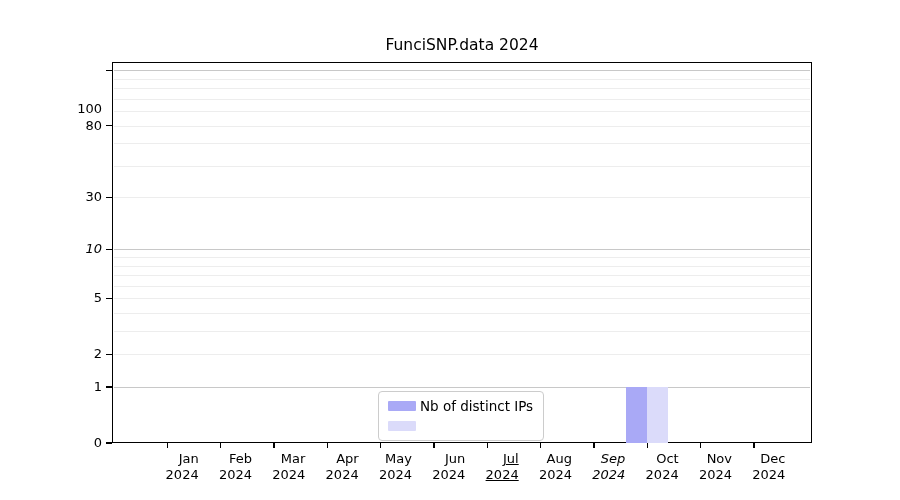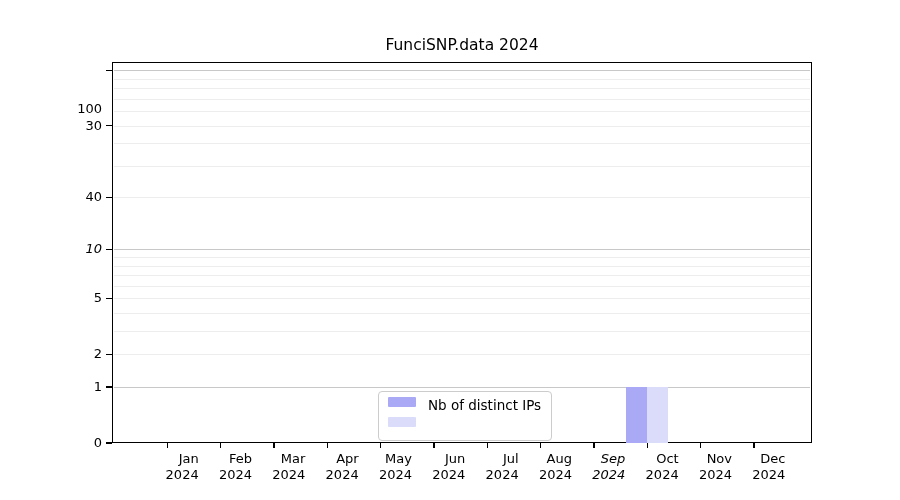--- a/index.html
+++ b/index.html
@@ -27,21 +27,21 @@
   }
   .xlab{
     position:absolute;width:64px;text-align:right;font-size:13px;
     line-height:16px;top:451px;color:#000;
   }
   .legend{
     position:absolute;left:378px;top:391px;
     background:rgba(255,255,255,0.9);border:1px solid #cccccc;border-radius:4px;
     padding:5px 10px 6px 9px;display:flex;flex-direction:column;gap:3px;
   }
-  .legend-row{display:flex;gap:12px;height:17px;}
+  .legend-row{display:flex;align-items:center;gap:4px;height:17px;}
   .legend-swatch{width:28px;height:10px;border-radius:1px;flex:0 0 auto;}
   .legend-label{font-size:13.5px;white-space:nowrap;color:#000;}
 </style>
 </head>
 <body>
 
 <div id="chart">
   <div class="title">FunciSNP.data 2024</div>
   <div class="plot-box"></div>
   <div id="layer">
@@ -70,23 +70,23 @@
       <div class="ylab" style="top: 434px;">0</div>
       <div class="ytick" style="top: 386.4px;"></div>
       <div class="ylab" style="top: 378px;">1</div>
       <div class="ytick" style="top: 353.7px;"></div>
       <div class="ylab" style="top: 345.3px;">2</div>
       <div class="ytick" style="top: 297.7px;"></div>
       <div class="ylab" style="top: 289.3px;">5</div>
       <div class="ytick" style="top: 248.8px;"></div>
       <div class="ylab" style="top: 240.4px; font-style: italic;">10</div>
       <div class="ytick" style="top: 196.6px;"></div>
-      <div class="ylab" style="top: 188.2px;">40</div>
+      <div class="ylab" style="top: 188.2px;">30</div>
       <div class="ytick" style="top: 124.9px;"></div>
-      <div class="ylab" style="top: 116.5px;">30</div>
+      <div class="ylab" style="top: 116.5px;">80</div>
       <div class="ytick" style="top: 69.7px;"></div>
       <div class="ylab" style="top: 61.3px; margin-top: 39px;">100</div>
       <div class="xtick" style="left: 166.7px;"></div>
       <div class="xlab" style="left: 134.7px;">
         <div>Jan</div>
         <div>2024</div>
       </div>
       <div class="xtick" style="left: 220px;"></div>
       <div class="xlab" style="left: 188px;">
         <div>Feb</div>
@@ -106,21 +106,21 @@
       <div class="xlab" style="left: 348px;">
         <div>May</div>
         <div>2024</div>
       </div>
       <div class="xtick" style="left: 433.3px;"></div>
       <div class="xlab" style="left: 401.3px;">
         <div>Jun</div>
         <div>2024</div>
       </div>
       <div class="xtick" style="left: 486.7px;"></div>
-      <div class="xlab" style="left: 454.7px;">
+      <div class="xlab" style="left: 454.7px; text-decoration: underline;">
         <div>Jul</div>
         <div>2024</div>
       </div>
       <div class="xtick" style="left: 540px;"></div>
       <div class="xlab" style="left: 508px;">
         <div>Aug</div>
         <div>2024</div>
       </div>
       <div class="xtick" style="left: 593.3px;"></div>
       <div class="xlab" style="left: 561.3px; font-style: italic;">

